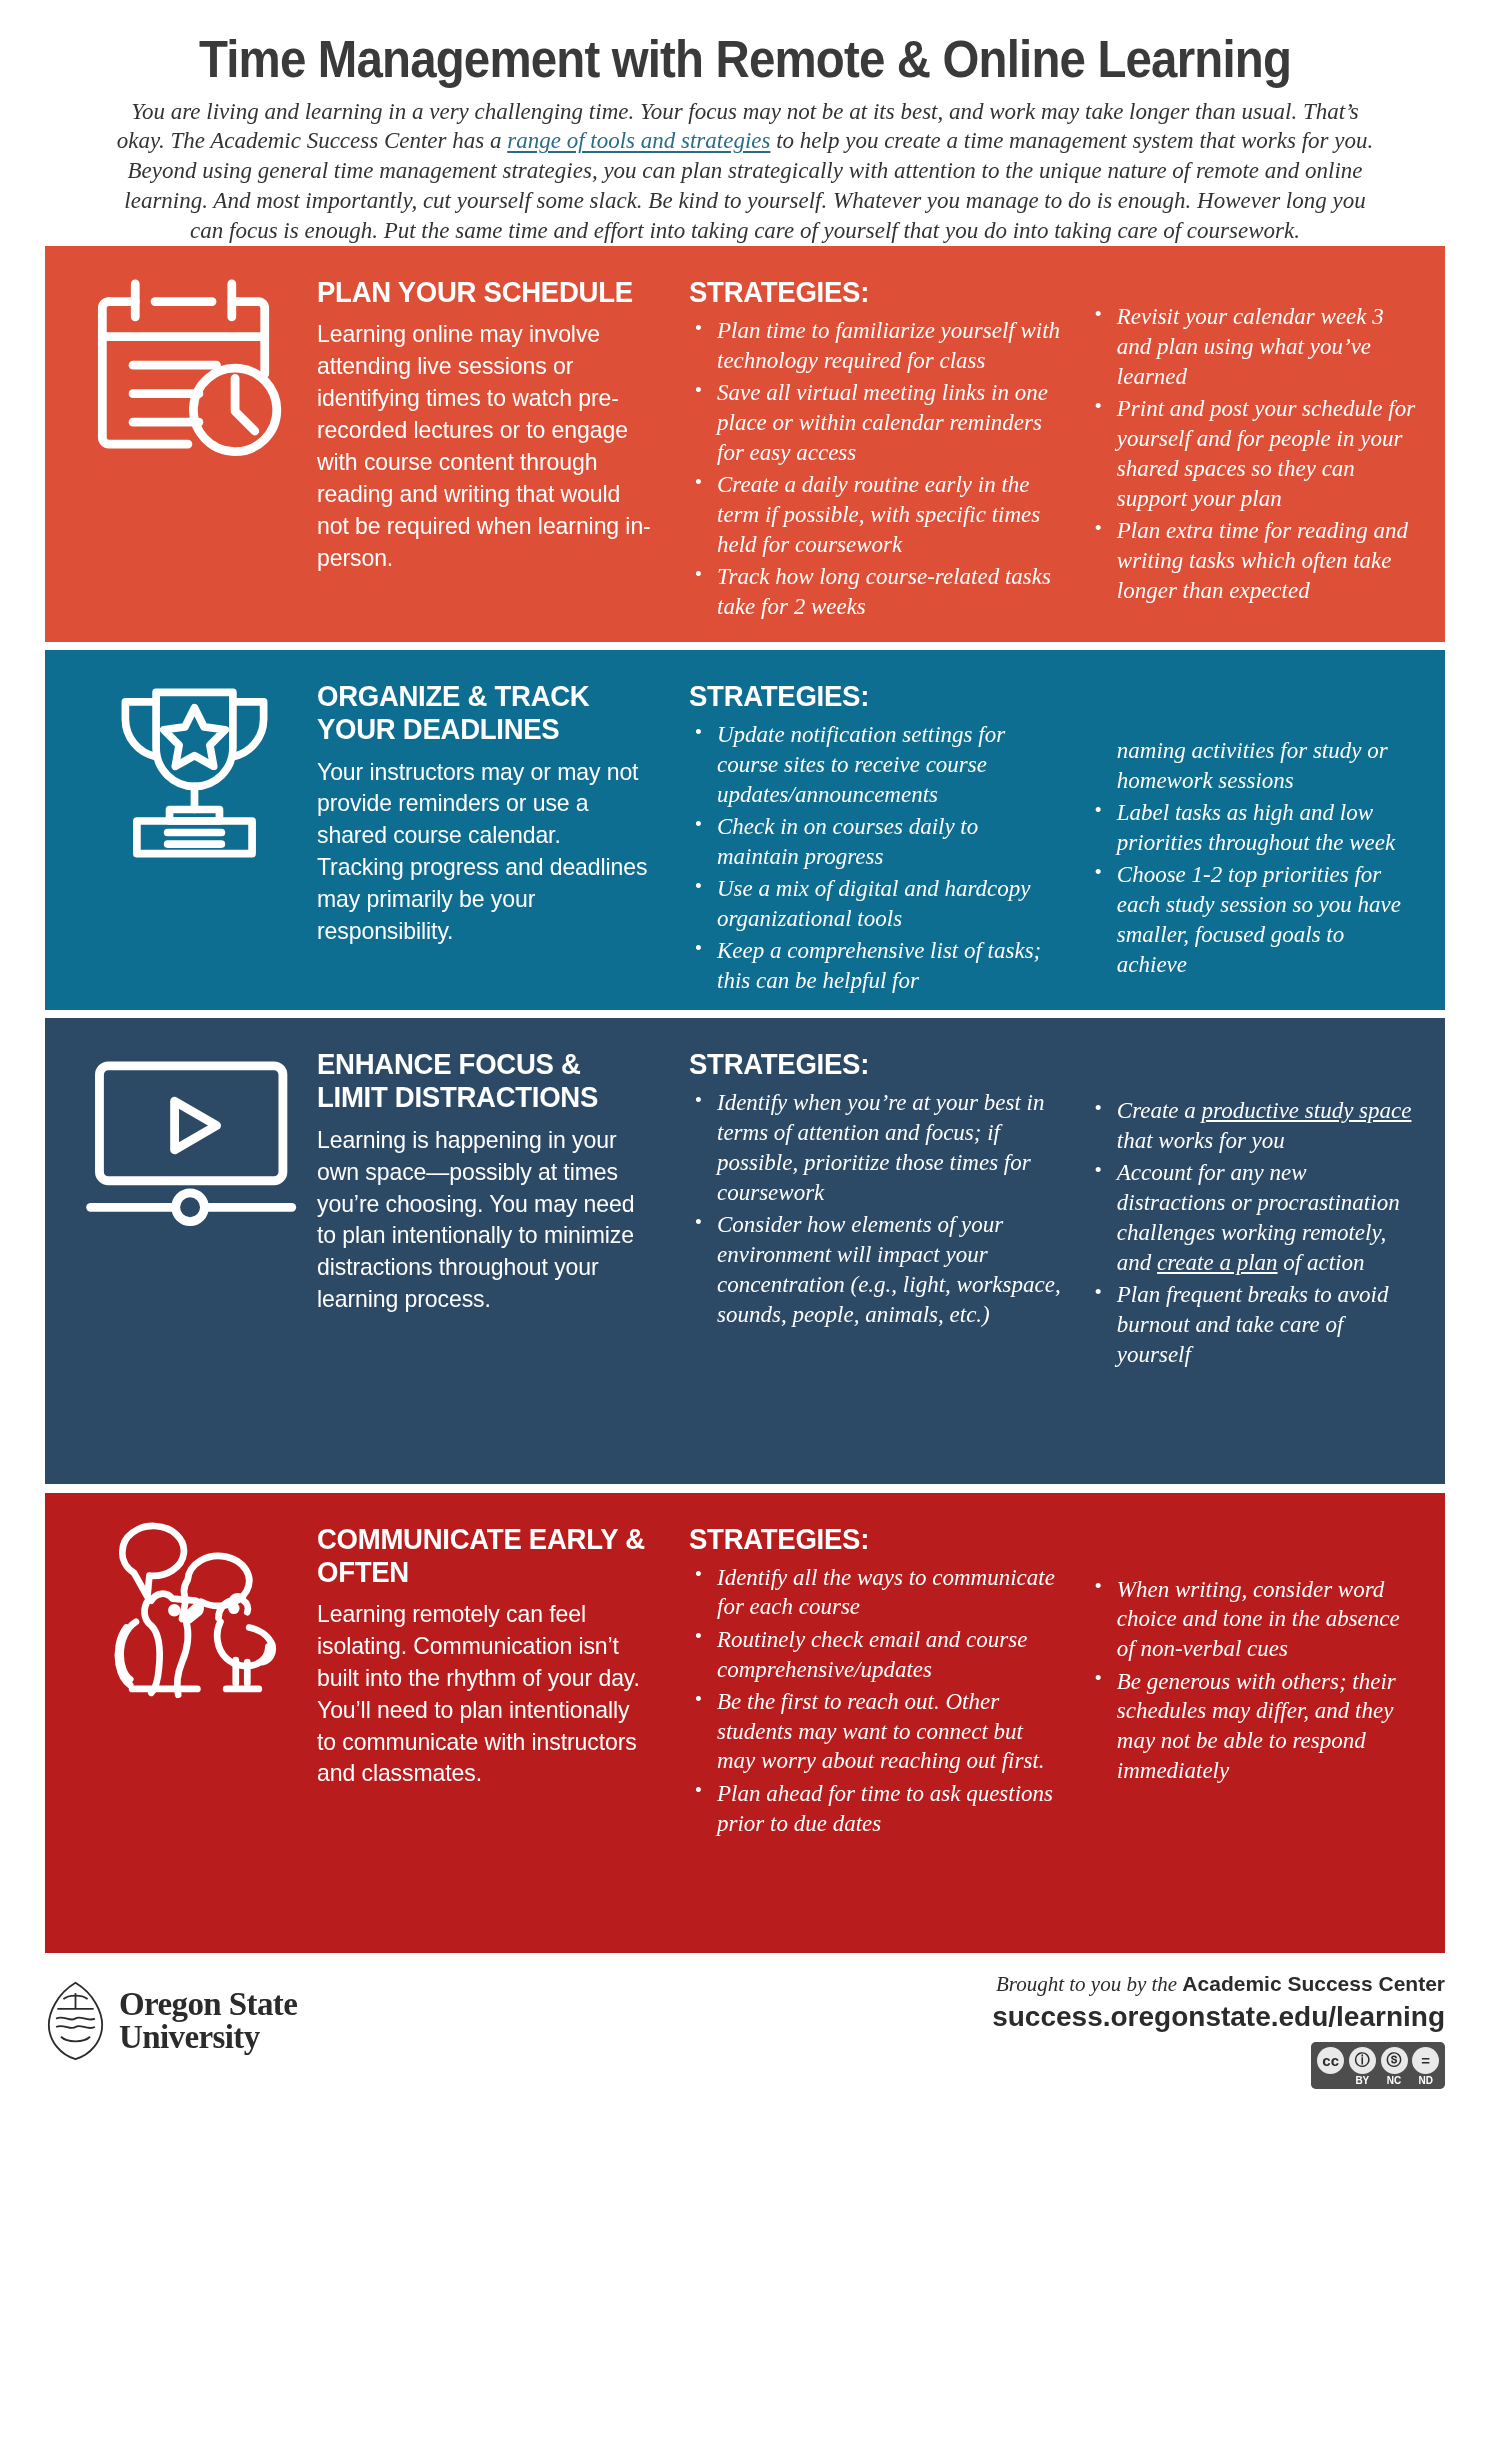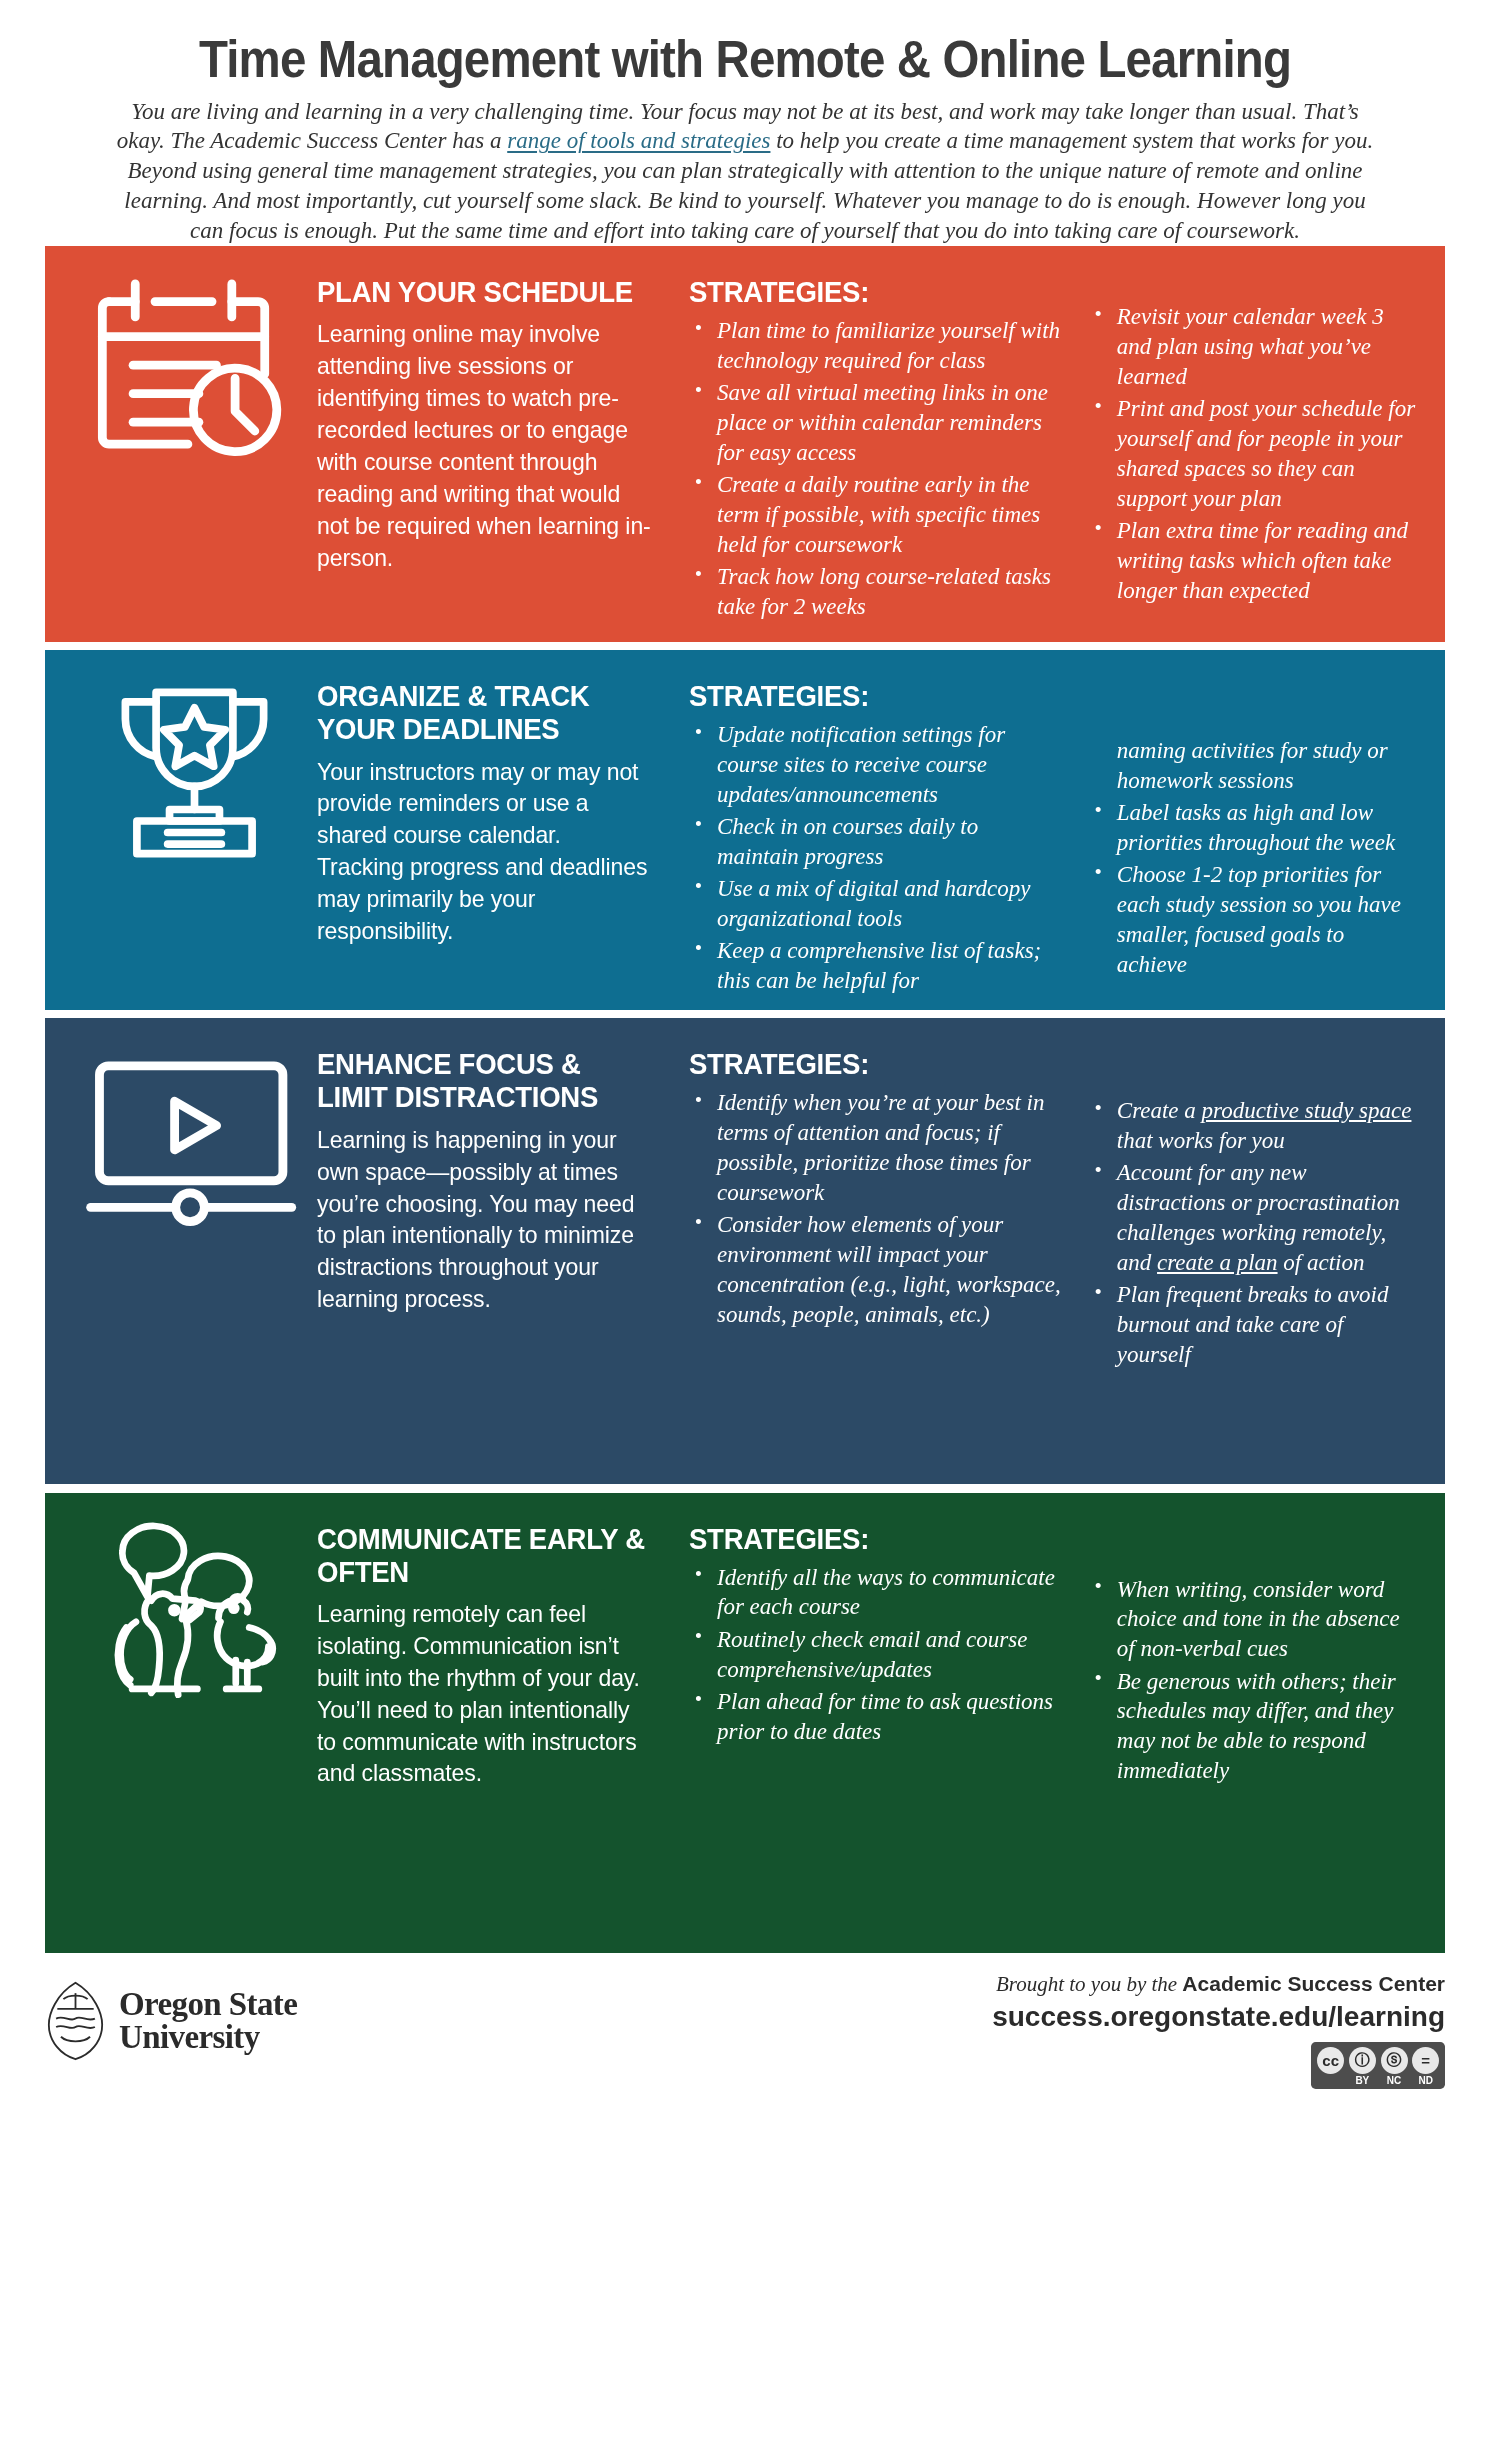--- a/index.html
+++ b/index.html
@@ -138,21 +138,21 @@
   ul.strat-list li.nobullet {
     padding-left: 28px;
   }
   ul.strat-list li.nobullet::before { content: ""; }
   ul.strat-list li u { text-decoration: underline; text-underline-offset: 2.3px; }
 
   
   .band-plan      { background: #DD4F36; height: 396px; }
   .band-organize  { background: #0E6E91; height: 360px; }
   .band-focus     { background: #2C4A66; height: 466px; }
-  .band-communicate { background: #14532d; height: 460px; }
+  .band-communicate { background: #b91c1c; height: 460px; }
 
   .band-organize .band-strat2 { padding-top: 86px; }
   .band-focus .band-strat2 { padding-top: 78px; }
   .band-communicate .band-strat2 { padding-top: 82px; }
 
   
   .icon-wrap { width: 221px; height: 192px; }
   .icon-wrap svg { width: 100%; height: 100%; display: block; }
 
   
@@ -386,20 +386,21 @@
     </div>
     <div class="band-desc">
       <h2 class="sec-title">COMMUNICATE EARLY &amp; OFTEN</h2>
       <p class="sec-body">Learning remotely can feel isolating. Communication isn’t built into the rhythm of your day. You’ll need to plan intentionally to communicate with instructors and classmates.</p>
     </div>
     <div class="band-strat">
       <h3 class="strat-heading">STRATEGIES:</h3>
       <ul class="strat-list">
         <li>Identify all the ways to communicate for each course</li>
         <li>Routinely check email and course comprehensive/updates</li>
+        <li>Be the first to reach out. Other students may want to connect but may worry about reaching out first.</li>
         <li>Plan ahead for time to ask questions prior to due dates</li>
       </ul>
     </div>
     <div class="band-strat2">
       <ul class="strat-list">
         <li>When writing, consider word choice and tone in the absence of non-verbal cues</li>
         <li>Be generous with others; their schedules may differ, and they may not be able to respond immediately</li>
       </ul>
     </div>
   </section>

